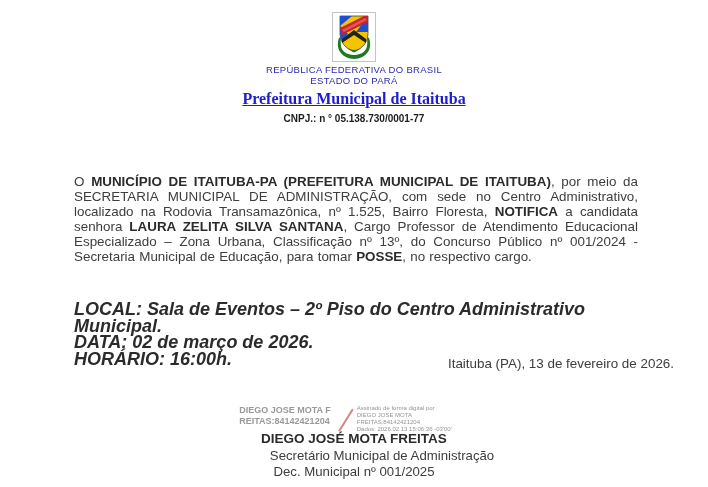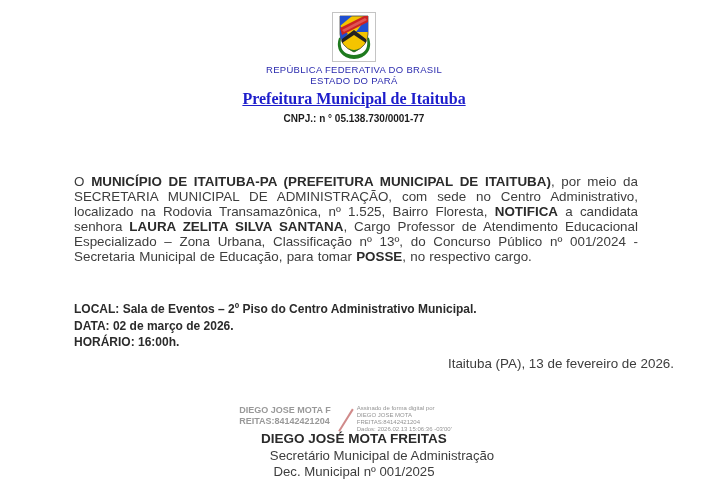--- a/index.html
+++ b/index.html
@@ -31,21 +31,21 @@
   }
   
   .body-par{
     position:absolute;top:174px;left:74px;width:564px;
     font-size:13.4px;line-height:15px;color:#3d3d3d;
     text-align:justify;word-spacing:.5px;
   }
   .body-par b{color:#2b2b2b;}
   .meeting-block{
     position:absolute;top:301px;left:74px;width:564px;
-    font-size:12px;line-height:16.6px;color:#2b2b2b;font-weight:bold;
+    font-size:18px;line-height:16.6px;color:#2b2b2b;font-weight:bold;font-style:italic;
   }
   .dateline{
     position:absolute;top:356px;left:88px;width:586px;
     font-size:13.4px;color:#3d3d3d;text-align:right;
   }
   
   .sig-cluster{
     position:absolute;top:405px;left:0;width:100%;
     display:flex;justify-content:center;align-items:flex-start;gap:10px;
   }

